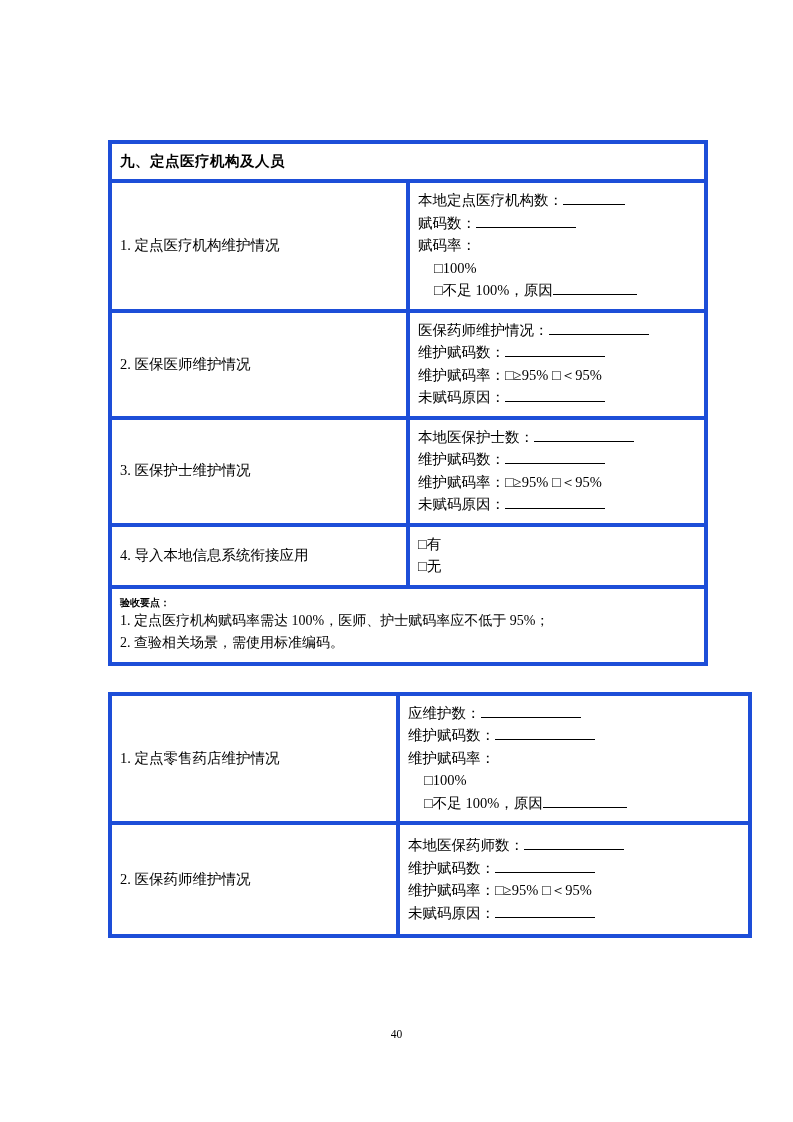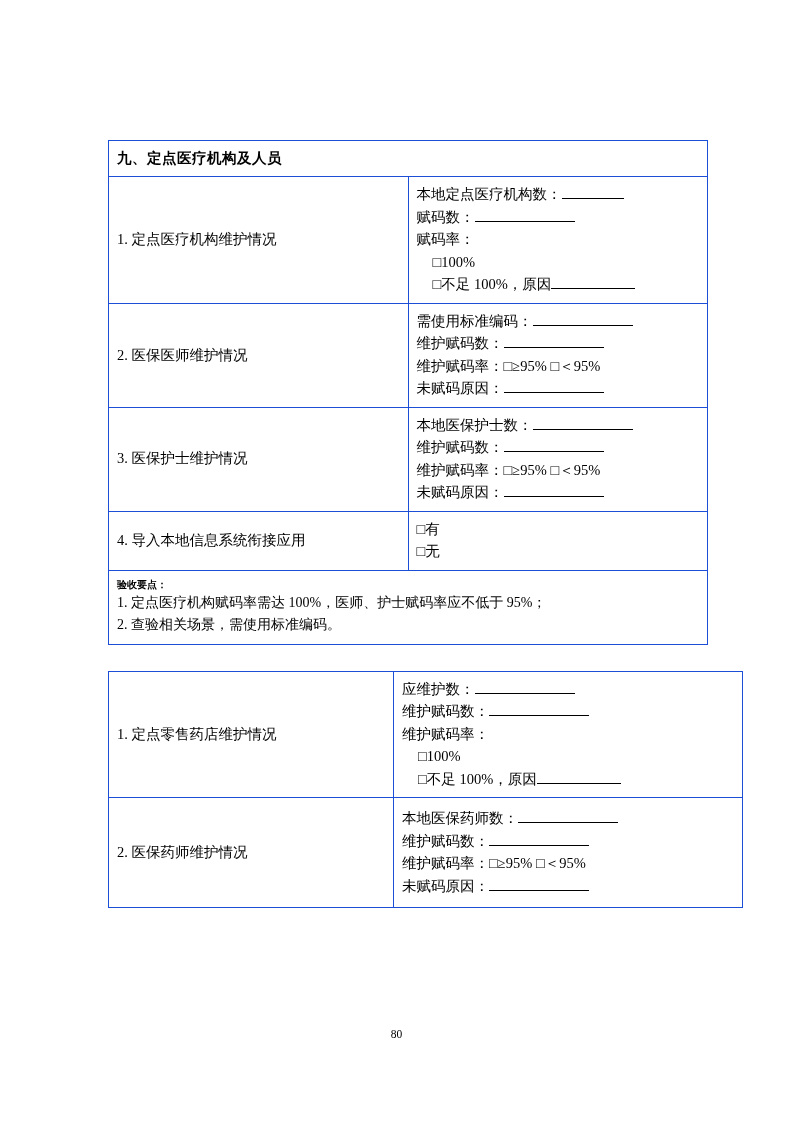--- a/index.html
+++ b/index.html
@@ -25,21 +25,21 @@
     left: 108px;
     top: 140px;
     width: 600px;
   }
   table.tbl {
     border-collapse: collapse;
     width: 600px;
     table-layout: fixed;
   }
   table.tbl td {
-    border: 1px solid #1d4ed8;
+    border: 4px solid #1d4ed8;
     padding: 6px 8px 7px 8px;
     vertical-align: middle;
     font-size: 14.5px;
     line-height: 1.55;
   }
   td.sec-head {
     font-weight: bold;
     font-size: 15.5px;
     padding: 5px 8px 6px 10px;
     letter-spacing: 0.5px;
@@ -112,21 +112,21 @@
           <div class="row-line"><span>本地定点医疗机构数：</span><span class="line l-short"></span></div>
           <div class="row-line"><span>赋码数：</span><span class="line l-long"></span></div>
           <div class="row-line"><span>赋码率：</span></div>
           <div class="row-line indent"><span>□100%</span></div>
           <div class="row-line indent"><span>□不足 100%，原因</span><span class="line l-med"></span></div>
         </td>
       </tr>
       <tr>
         <td class="label">2. 医保医师维护情况</td>
         <td class="value">
-          <div class="row-line"><span>需使用标准编码：</span><span class="line l-long"></span></div>
+          <div class="row-line"><span>医保药师维护情况：</span><span class="line l-long"></span></div>
           <div class="row-line"><span>维护赋码数：</span><span class="line l-long"></span></div>
           <div class="row-line"><span>维护赋码率：□≥95% □＜95%</span></div>
           <div class="row-line"><span>未赋码原因：</span><span class="line l-long"></span></div>
         </td>
       </tr>
       <tr>
         <td class="label">3. 医保护士维护情况</td>
         <td class="value">
           <div class="row-line"><span>本地医保护士数：</span><span class="line l-long"></span></div>
           <div class="row-line"><span>维护赋码数：</span><span class="line l-long"></span></div>
@@ -172,14 +172,14 @@
           <div class="row-line"><span>维护赋码数：</span><span class="line l-long"></span></div>
           <div class="row-line"><span>维护赋码率：□≥95% □＜95%</span></div>
           <div class="row-line"><span>未赋码原因：</span><span class="line l-long"></span></div>
         </td>
       </tr>
     </tbody>
       </table>
 
   </div>
 
-  <div class="pagenum">80</div>
+  <div class="pagenum">40</div>
 </div>
 
 </body></html>

